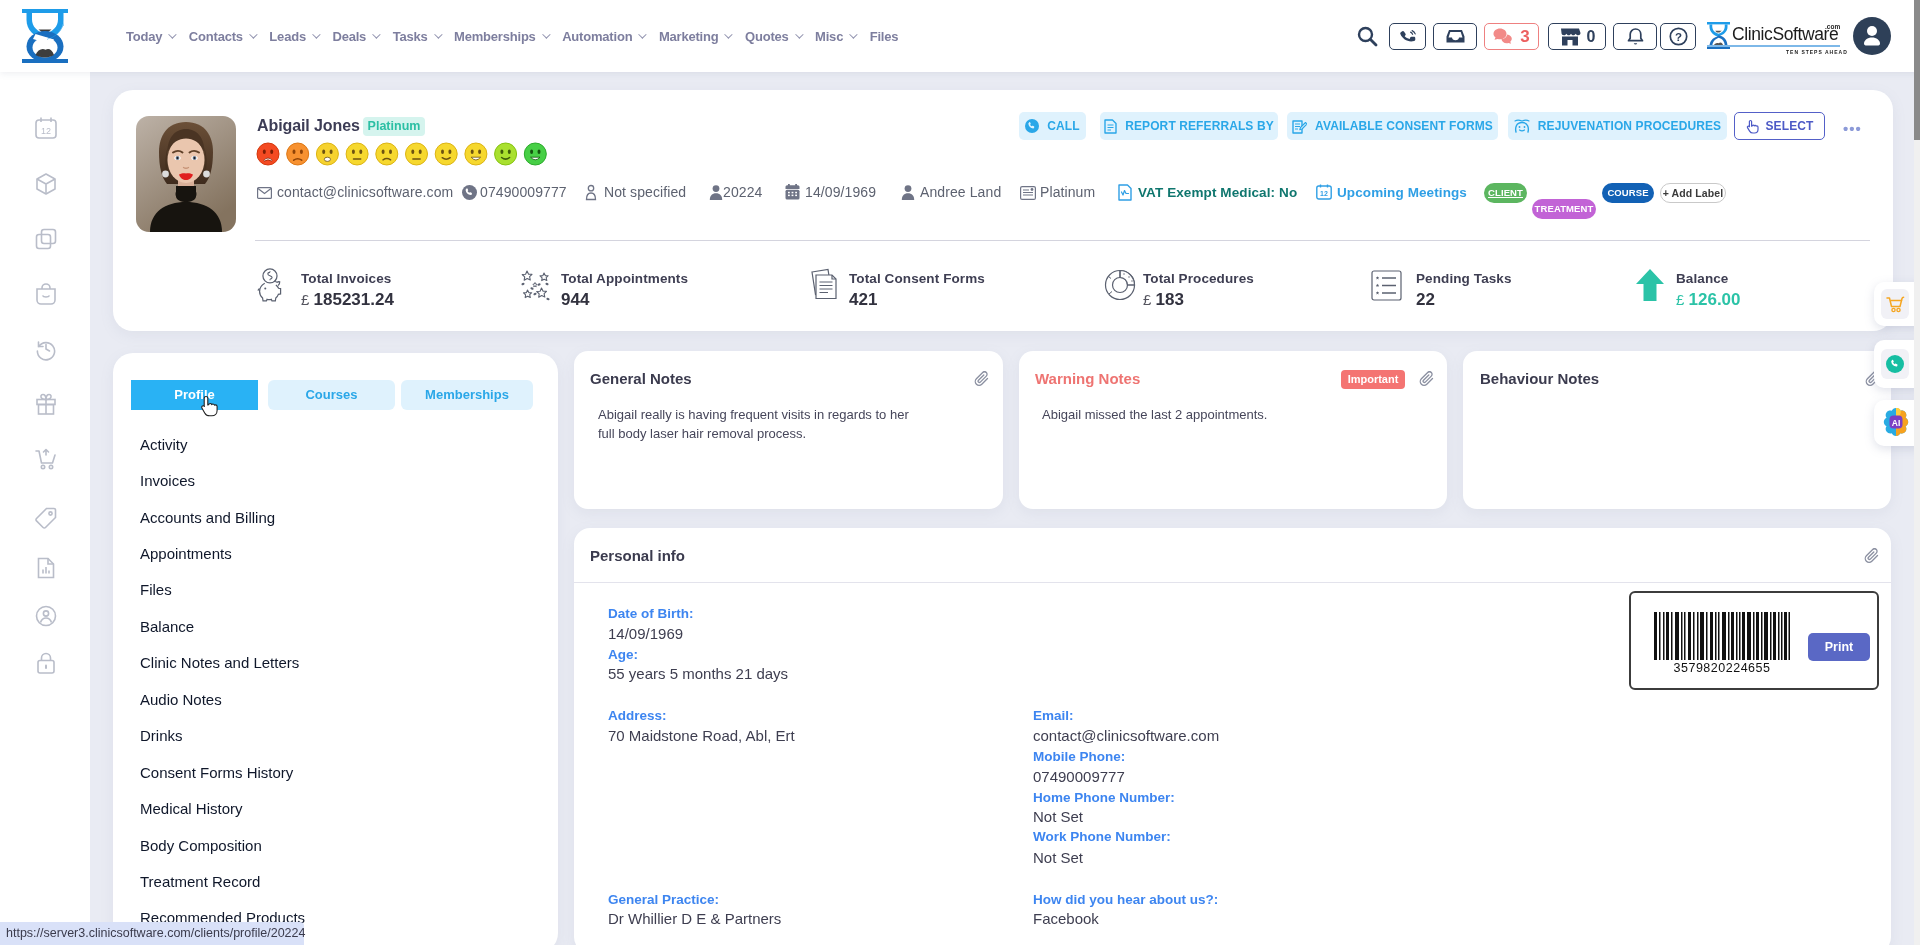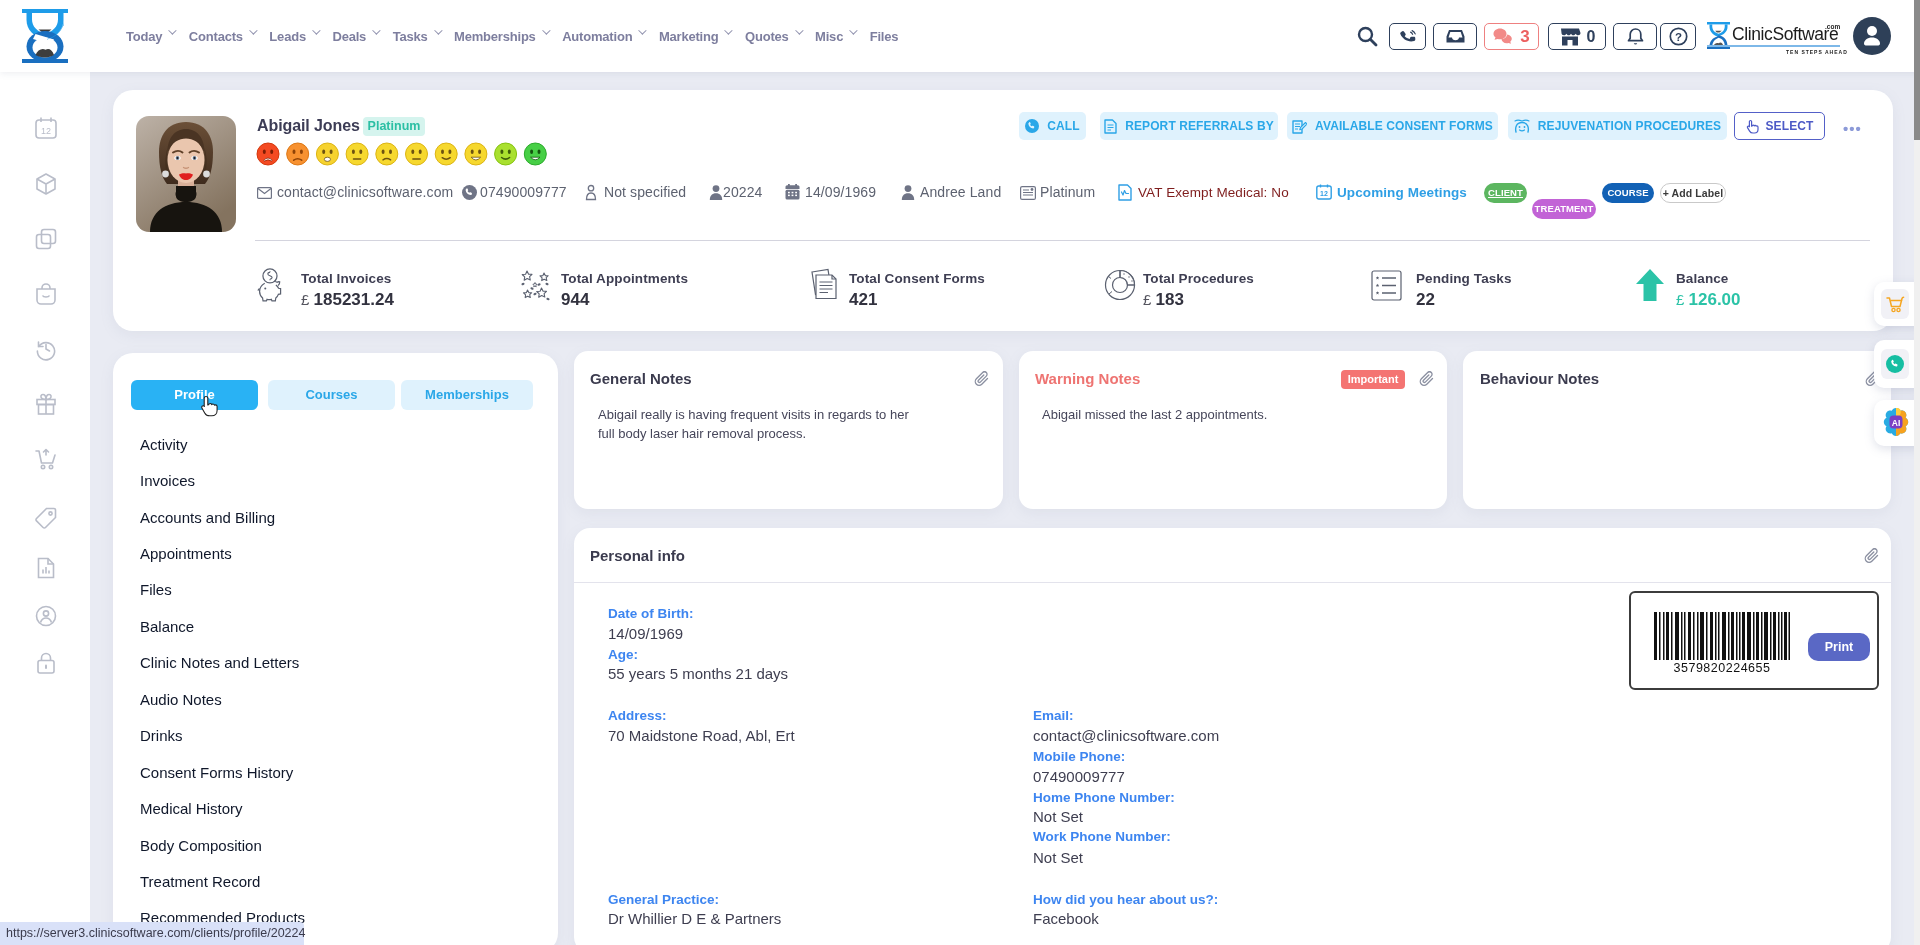--- a/index.html
+++ b/index.html
@@ -3,21 +3,21 @@
 <meta charset="utf-8">
 <style>
 * { margin:0; padding:0; box-sizing:border-box; }
 html,body { width:1920px; height:945px; overflow:hidden; }
 body { font-family:"Liberation Sans", sans-serif; background:#e9ebf3; position:relative; }
 .abs { position:absolute; white-space:nowrap; }
 
 #nav { position:absolute; left:0; top:0; width:1920px; height:72px; background:#fff; box-shadow:0 2px 6px rgba(120,130,160,.12); z-index:20; }
 #sidebar { position:absolute; left:0; top:72px; width:90px; height:873px; background:#fff; z-index:15; }
 #navmenu { position:absolute; left:126px; top:0; height:72px; display:flex; align-items:center; gap:14.5px; color:#7d7e9e; font-size:13px; font-weight:bold; letter-spacing:-0.2px; }
-.nitem { display:flex; gap:6px; white-space:nowrap; }
+.nitem { display:flex; align-items:center; gap:6px; white-space:nowrap; }
 .caret { width:6px; height:6px; border-right:1.6px solid #9092ae; border-bottom:1.6px solid #9092ae; transform:rotate(45deg) translateY(-2px); }
 
 .ibtn { position:absolute; top:23px; height:27px; border:1.6px solid #2e405c; border-radius:5px; background:#fff; display:flex; align-items:center; justify-content:center; gap:6px; color:#2e405c; font-weight:bold; font-size:15px; }
 
 .card { position:absolute; background:#fff; border-radius:20px; box-shadow:0 4px 14px rgba(130,140,170,.10); }
 
 #sb-track { position:absolute; right:0; top:0; width:6px; height:945px; background:#f0f0f0; z-index:40; }
 #sb-thumb { position:absolute; right:0; top:0; width:6px; height:140px; background:#8a8a8a; z-index:41; }
 
 #statusbar { position:absolute; left:0; top:922px; width:304px; height:23px; background:#d9e1f8; border-top-right-radius:4px; color:#3b3b4c; font-size:12.5px; line-height:23px; padding-left:6px; z-index:50; }
@@ -376,21 +376,21 @@
     <svg class="abs" style="left:907px; top:3px;" width="16" height="14" viewBox="0 0 16 14">
         <rect x="0.6" y="0.6" width="14.8" height="12.8" rx="1.5" fill="none" stroke="#6f7486" stroke-width="1.2"></rect>
         <path d="M3,4 H9 M3,6.5 H13 M3,9 H13" stroke="#6f7486" stroke-width="1.1"></path>
         <circle cx="12" cy="3.5" r="1.4" fill="#6f7486"></circle>
       </svg>
     <span class="abs" style="left:927px; top:1px;">Platinum</span>
     <svg class="abs" style="left:1005px; top:1px;" width="14" height="17" viewBox="0 0 14 17">
         <path d="M1,1 H9.5 L13,4.5 V16 H1 Z" fill="none" stroke="#2f9fe5" stroke-width="1.4" stroke-linejoin="round"></path>
         <path d="M3.5,8 L5,11 L6.5,6.5 L8,9.5 H10.5" fill="none" stroke="#2f9fe5" stroke-width="1.2" stroke-linejoin="round" stroke-linecap="round"></path>
       </svg>
-    <span class="abs" style="left:1025px; top:2px; color:#7f1d1d; font-weight:normal; font-size:13.5px;">VAT Exempt Medical: No</span>
+    <span class="abs" style="left:1025px; top:2px; color:#0f766e; font-weight:bold; font-size:13.5px;">VAT Exempt Medical: No</span>
     <svg class="abs" style="left:1203px; top:1px;" width="16" height="16" viewBox="0 0 16 16">
         <g fill="none" stroke="#2f9fe5" stroke-width="1.4">
           <rect x="0.8" y="2" width="14.4" height="13" rx="2"></rect>
           <line x1="4.5" y1="0.5" x2="4.5" y2="3.5"></line>
           <line x1="11.5" y1="0.5" x2="11.5" y2="3.5"></line>
         </g>
         <text x="8" y="12" text-anchor="middle" font-family="Liberation Sans" font-size="7" font-weight="bold" fill="#2f9fe5">12</text>
       </svg>
     <span class="abs" style="left:1224px; top:2px; color:#2f9fe5; font-weight:bold; font-size:13.5px;">Upcoming Meetings</span>
     <div class="abs" style="left:1371px; top:0px; height:20px; width:43px; border-radius:10px; background:#5cb660; color:#fff; font-size:9.5px; font-weight:bold; line-height:20px; text-align:center;text-decoration:underline;">CLIENT</div>
@@ -520,21 +520,21 @@
         <path d="M17,1 L31,16 H23.5 V33 H10.5 V16 H3 Z" fill="#2bc3a7"></path>
       </svg>
     <div class="abs" style="left:1563px; top:181px;">
         <div class="stat-label">Balance</div>
         <div class="stat-value" style="color:#2bc3a7;"><span class="cur" style="color:#2bc3a7;">£ </span>126.00</div>
       </div>
   </div>
 </div>
 
 <div class="card" id="leftcard" style="left:113px; top:353px; width:445px; height:600px;">
-  <div class="abs" style="left:18px; top:27px; width:127px; height:30px; background:#29b2f4; border-radius:6px; color:#fff; font-size:13px; font-weight:bold; text-align:center; line-height:30px;">Profile</div>
+  <div class="abs" style="left:18px; top:27px; width:127px; height:30px; background:#29b2f4; border-radius:0; color:#fff; font-size:13px; font-weight:bold; text-align:center; line-height:30px;">Profile</div>
   <div class="abs" style="left:155px; top:27px; width:127px; height:30px; background:#dff2fd; border-radius:6px; color:#2aa7e8; font-size:13px; font-weight:bold; text-align:center; line-height:30px;">Courses</div>
   <div class="abs" style="left:288px; top:27px; width:132px; height:30px; background:#dff2fd; border-radius:6px; color:#2aa7e8; font-size:13px; font-weight:bold; text-align:center; line-height:30px;">Memberships</div>
 
   <svg class="abs" style="left:88px; top:42px;" width="20" height="24" viewBox="0 0 20 24">
       <path d="M5,1.5 C6,1.5 6.8,2.3 6.8,3.3 V10 L7.7,9.8 C7.8,9 8.4,8.5 9.2,8.5 C9.9,8.5 10.5,8.9 10.7,9.6 C11,9.2 11.4,9 11.9,9 C12.7,9 13.3,9.5 13.5,10.2 C13.8,10 14.1,9.9 14.5,9.9 C15.4,9.9 16.1,10.6 16.1,11.5 V15.5 C16.1,18.5 13.9,20.8 10.9,20.8 H8.7 C6.5,20.8 4.7,19.7 3.7,17.9 L0.9,13 C0.5,12.3 0.7,11.4 1.4,11 C2.1,10.6 3,10.8 3.4,11.5 L3.2,11.2 V3.3 C3.2,2.3 4,1.5 5,1.5 Z" fill="#fff" stroke="#222" stroke-width="1.1" stroke-linejoin="round"></path>
     </svg>
   <div class="abs" style="left:27px; top:73px; font-size:15px; color:#0f172a;">
     <div style="height:36.45px; display:flex; align-items:center;">Activity</div>
     <div style="height:36.45px; display:flex; align-items:center;">Invoices</div>
     <div style="height:36.45px; display:flex; align-items:center;">Accounts and Billing</div>
@@ -631,21 +631,21 @@
           <rect x="110" y="0" width="4" height="48"></rect>
           <rect x="116" y="0" width="1.5" height="48"></rect>
           <rect x="119" y="0" width="3" height="48"></rect>
           <rect x="124" y="0" width="1.5" height="48"></rect>
           <rect x="127" y="0" width="1.5" height="48"></rect>
           <rect x="130" y="0" width="3" height="48"></rect>
           <rect x="134.5" y="0" width="1.5" height="48"></rect>
       </g>
     </svg>
     <div class="abs" style="left:23px; top:68px; width:136px; text-align:center; font-size:12.5px; color:#111; letter-spacing:0.5px;">3579820224655</div>
-    <div class="abs" style="left:177px; top:40px; width:62px; height:28px; background:#5a68c5; border-radius:10px; color:#fff; font-size:12.5px; font-weight:bold; text-align:center; line-height:28px;">Print</div>
+    <div class="abs" style="left:177px; top:40px; width:62px; height:28px; background:#5a68c5; border-radius:5px; color:#fff; font-size:12.5px; font-weight:bold; text-align:center; line-height:28px;">Print</div>
   </div>
 </div>
 
 <div class="abs" style="left:1874px; top:282px; width:46px; height:44px; background:#fff; border-radius:10px 0 0 10px; box-shadow:0 3px 10px rgba(130,140,170,.25); z-index:30;">
   <div class="abs" style="left:7px; top:7px; width:28px; height:30px; background:#f1f1f6; border-radius:6px;"></div>
   <svg class="abs" style="left:12px; top:13px;" width="19" height="18" viewBox="0 0 19 18">
       <g fill="none" stroke="#f5a623" stroke-width="1.5" stroke-linecap="round" stroke-linejoin="round">
         <path d="M1,3 H3.5 L5.5,11.5 H14 L15.5,5.5 M15.5,5.5 L16,3.5 C16.2,2.7 16.8,2.2 17.6,2.2"></path>
         <path d="M15.5,5.5 H5"></path>
       </g>

